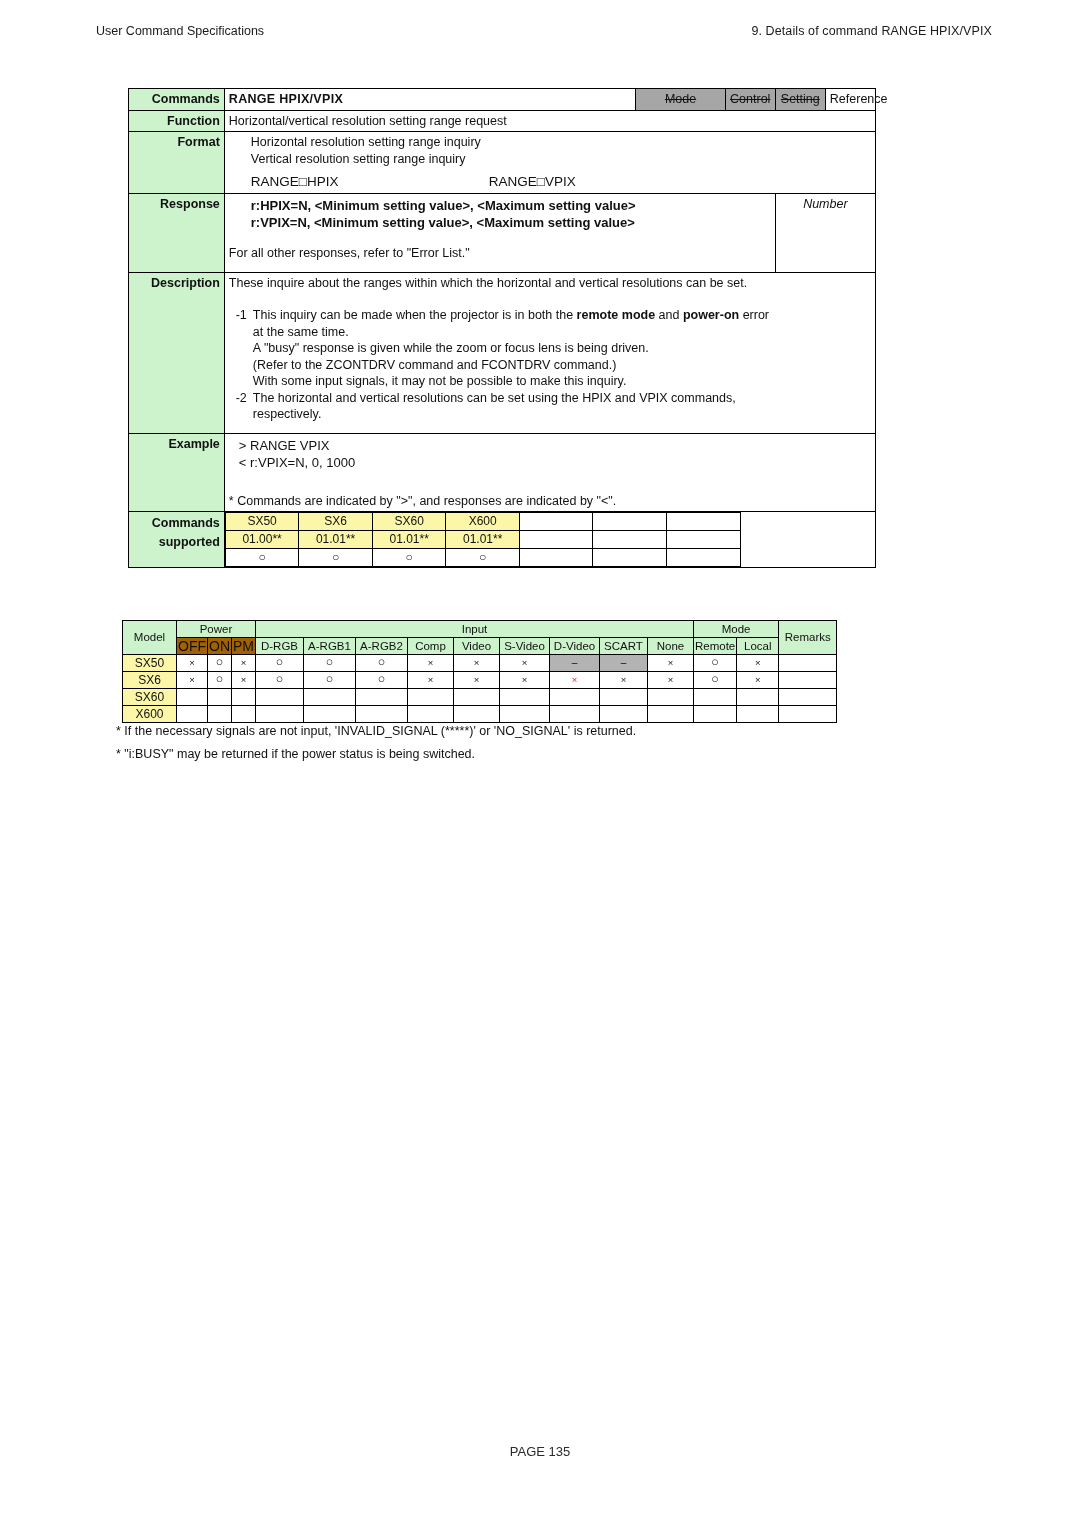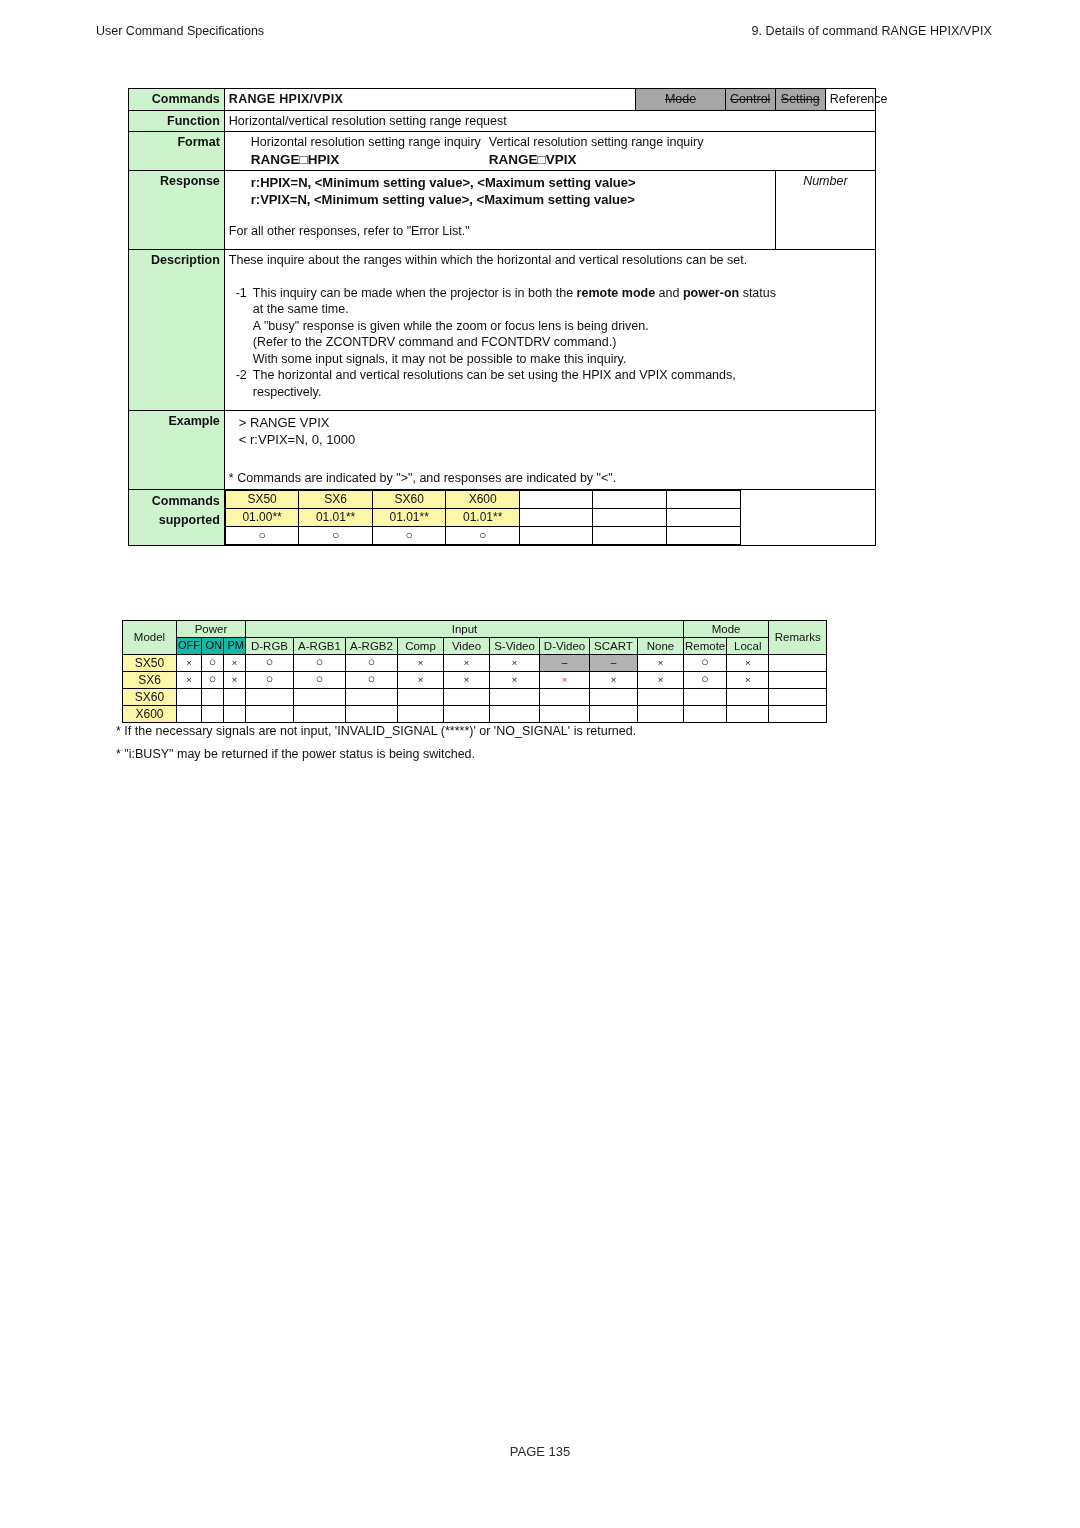--- a/index.html
+++ b/index.html
@@ -74,23 +74,23 @@
     padding: 0 2px;
     white-space: nowrap;
   }
   .mini-off {
     background: #a6a6a6;
     text-decoration: line-through;
     color: #131313;
   }
   .mini-on { background: #ffffff; }
   .fmt-row td { padding-bottom: 6px; }
-  .fmt-line1 { display:flex; font-size:12.5px; padding-left:22px;}
+  .fmt-line1 { display:flex; font-size:12.5px; padding-left:22px;flex-direction:column;}
   .fmt-line1 span:first-child { width: 238px; overflow:hidden; white-space:nowrap;}
-  .fmt-line2 { display:flex; font-size:13.5px; font-weight:bold; padding-left:22px; margin-top:0;}
+  .fmt-line2 { display:flex; font-size:13.5px; font-weight:normal; padding-left:22px; margin-top:6px;}
   .fmt-line2 span:first-child { width: 238px; }
 
   .resp-line { font-weight: bold; font-size: 13px; padding-left: 22px; }
   .resp-plain { font-size: 12.5px; padding-top: 14px; }
   .num-cell { text-align:center; vertical-align: middle; font-size: 13px; font-style: italic; }
 
   .desc-cell { padding-top: 2px; }
   .desc-first { font-size: 12.5px; }
   .num-item { display: flex; margin-top: 16px; }
   .num-item .n { width: 18px; text-align: right; flex: none; font-size: 12.5px; }
@@ -141,21 +141,21 @@
   table.scs td {
     border: 1.2px solid #000;
     text-align: center;
     vertical-align: middle;
     font-size: 11.5px;
     padding: 0 1px;
     height: 16px;
     line-height: 1.05;
   }
   table.scs td.hdr { background: #cdf3cd; }
-  table.scs td.hdr-s { background: #14b8a6; font-size: 11px; text-align: right; }
+  table.scs td.hdr-s { background: #a16207; font-size: 14px; }
   table.scs td.yel { background: #fcf7a8; font-size: 12px; }
   table.scs td.gray { background: #b3b3b3; }
   table.scs td.xm { font-size: 9.5px; }
   table.scs td.xred { font-size: 9.5px; color: #e02020; }
   table.scs td.cir { font-size: 12.5px; }
   table.scs td.empty { }
 
   
   .notes {
     position: absolute;
@@ -242,21 +242,21 @@
     </tr>
 
     <tr>
       <td class="lbl">Description</td>
       <td colspan="8" class="desc-cell" style="padding-bottom:10px">
         <div class="desc-first">These inquire about the ranges within which the horizontal and vertical resolutions can be set.</div>
 
         <div class="num-item">
           <div class="n">-1</div>
           <div class="t">
-            <div><span>This inquiry can be made when the projector is in both the </span><b>remote mode</b><span> and </span><b>power-on</b><span> status</span></div>
+            <div><span>This inquiry can be made when the projector is in both the </span><b>remote mode</b><span> and </span><b>power-on</b><span> error</span></div>
             <div>at the same time.</div>
             <div>A "busy" response is given while the zoom or focus lens is being driven.</div>
             <div>(Refer to the ZCONTDRV command and FCONTDRV command.)</div>
             <div>With some input signals, it may not be possible to make this inquiry.</div>
           </div>
         </div>
 
         <div class="num-item2">
           <div class="n">-2</div>
           <div class="t">

